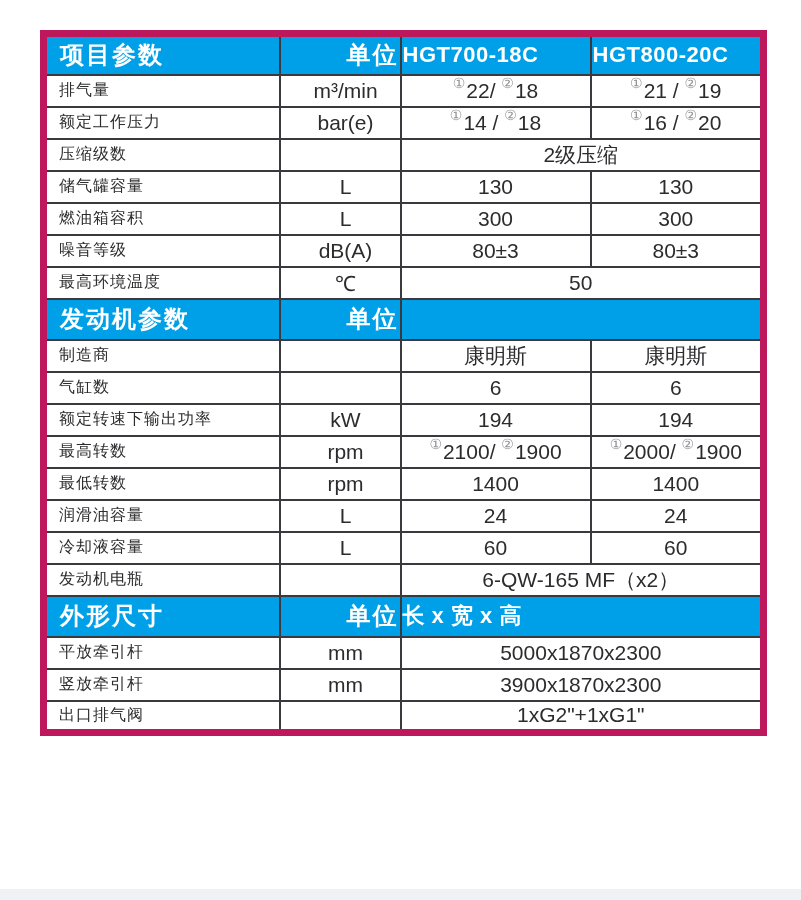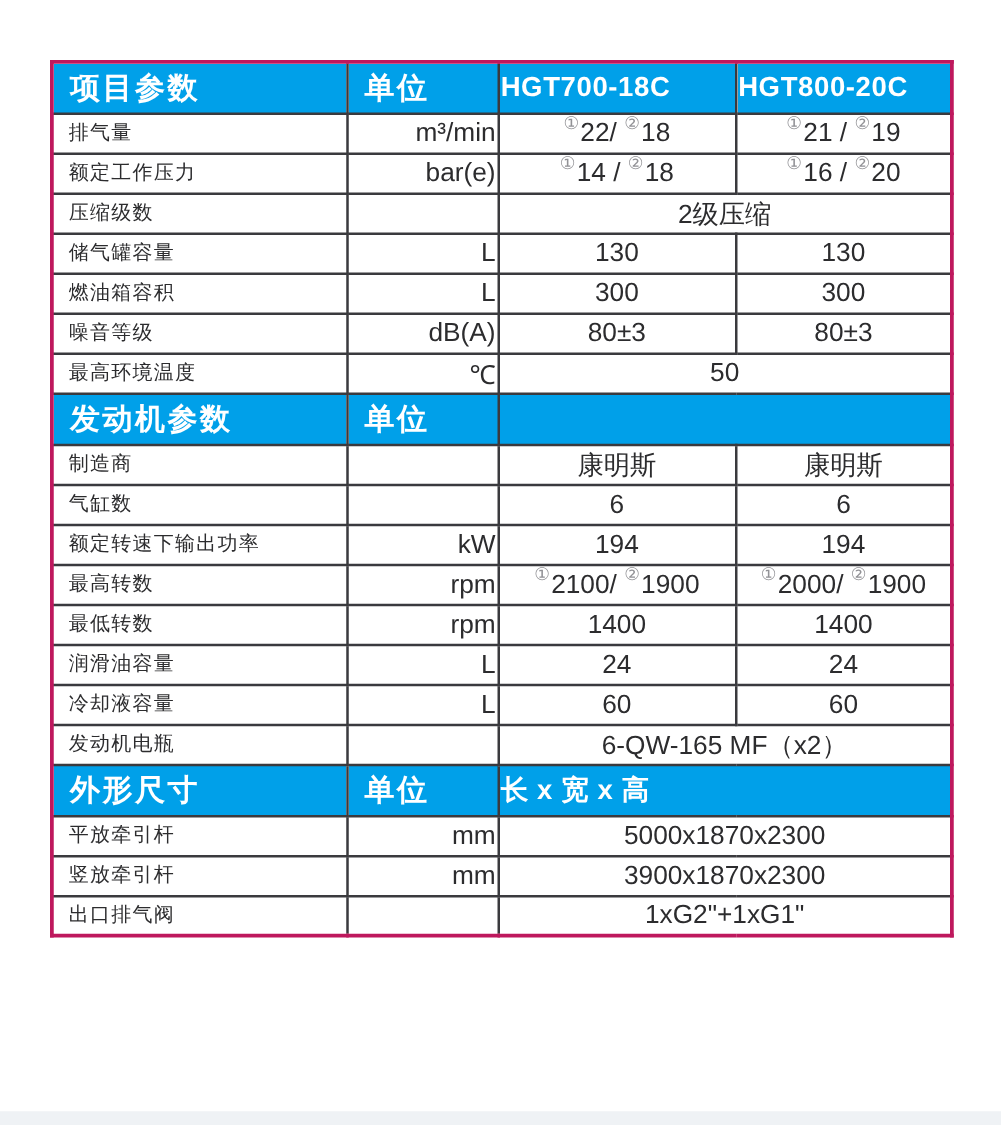--- a/index.html
+++ b/index.html
@@ -11,25 +11,25 @@
   .page {
     position: relative;
     width: 801px;
     height: 900px;
     background: #ffffff;
     overflow: hidden;
   }
   table.spec {
     position: absolute;
     left: 40px;
-    top: 48px;
+    top: 30px;
     width: 720px;
     border-collapse: collapse;
     table-layout: fixed;
-    border: 3px solid #be185d;
+    border: 7px solid #be185d;
   }
   table.spec td {
     border: 2px solid #3a3a3e;
     box-sizing: border-box;
     overflow: hidden;
     white-space: nowrap;
   }
   
   tr.hdr td {
     height: 41px;
@@ -40,41 +40,41 @@
   tr.hdr td.lbl {
     font-size: 24px;
     letter-spacing: 2px;
     padding-left: 13px;
     text-align: left;
   }
   tr.hdr td.unit {
     font-size: 24px;
     letter-spacing: 2px;
     padding-left: 13px;
-    text-align: left;
+    text-align: right;
   }
   tr.hdr td.val {
     font-size: 22px;
     letter-spacing: 0.5px;
   }
   
   tr.data td {
     height: 32px;
     color: #2c2c2e;
   }
   tr.data td.lbl {
     font-size: 16px;
     letter-spacing: 1px;
     padding-left: 12px;
     text-align: left;
   }
   tr.data td.unit {
     font-size: 21px;
     padding-left: 12px;
-    text-align: right;
+    text-align: center;
     color: #2c2c2e;
   }
   tr.data td.val {
     font-size: 21px;
     text-align: center;
   }
   sup.mk {
     font-size: 14px;
     color: #929296;
     position: relative;

